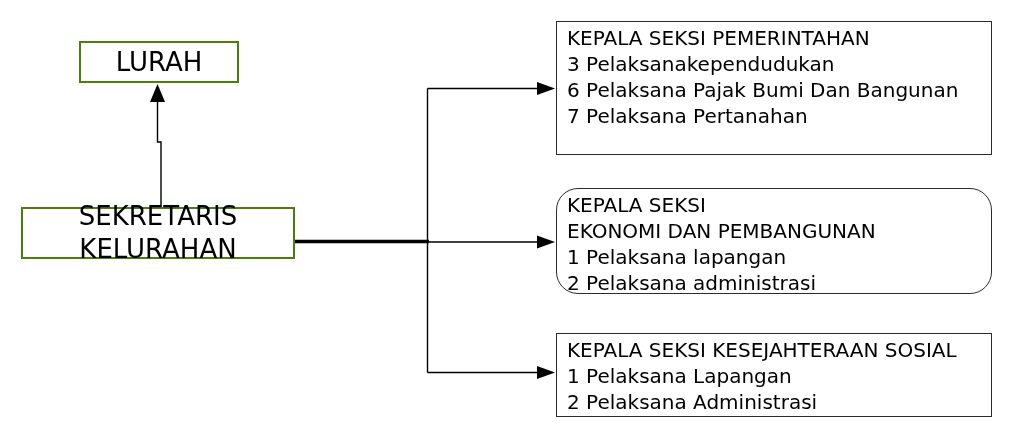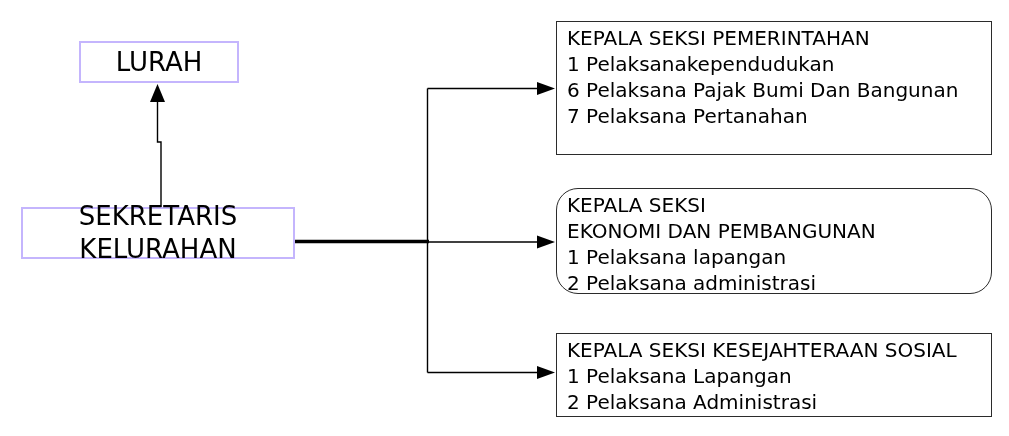--- a/index.html
+++ b/index.html
@@ -22,21 +22,21 @@
     top: 0;
     width: 1009px;
     height: 436px;
   }
   .box {
     position: absolute;
     box-sizing: border-box;
     background: #ffffff;
   }
   .left-box {
-    border: 2px solid #c4b5fd;
+    border: 2px solid #4d7c0f;
     display: flex;
     align-items: center;
     justify-content: center;
     text-align: center;
     font-size: 26px;
     line-height: 33px;
     white-space: pre-line;
   }
   #node-lurah   { left: 79px;  top: 41px;  width: 160px; height: 42px; }
   #node-sekretaris { left: 21px; top: 207px; width: 274px; height: 52px; }
@@ -83,21 +83,21 @@
     <span>LURAH</span>
   </div>
 
   <div class="box left-box" id="node-sekretaris">
     <span>SEKRETARIS
 KELURAHAN</span>
   </div>
 
   <div class="box right-box" id="node-pemerintahan">
     <div class="box-line">KEPALA SEKSI PEMERINTAHAN</div>
-    <div class="box-line">1 Pelaksanakependudukan</div>
+    <div class="box-line">3 Pelaksanakependudukan</div>
     <div class="box-line">6 Pelaksana Pajak Bumi Dan Bangunan</div>
     <div class="box-line">7 Pelaksana Pertanahan</div>
   </div>
 
   <div class="box right-box" id="node-ekonomi">
     <div class="box-line">KEPALA SEKSI
 EKONOMI DAN PEMBANGUNAN</div>
     <div class="box-line">1 Pelaksana lapangan</div>
     <div class="box-line">2 Pelaksana administrasi</div>
   </div>

